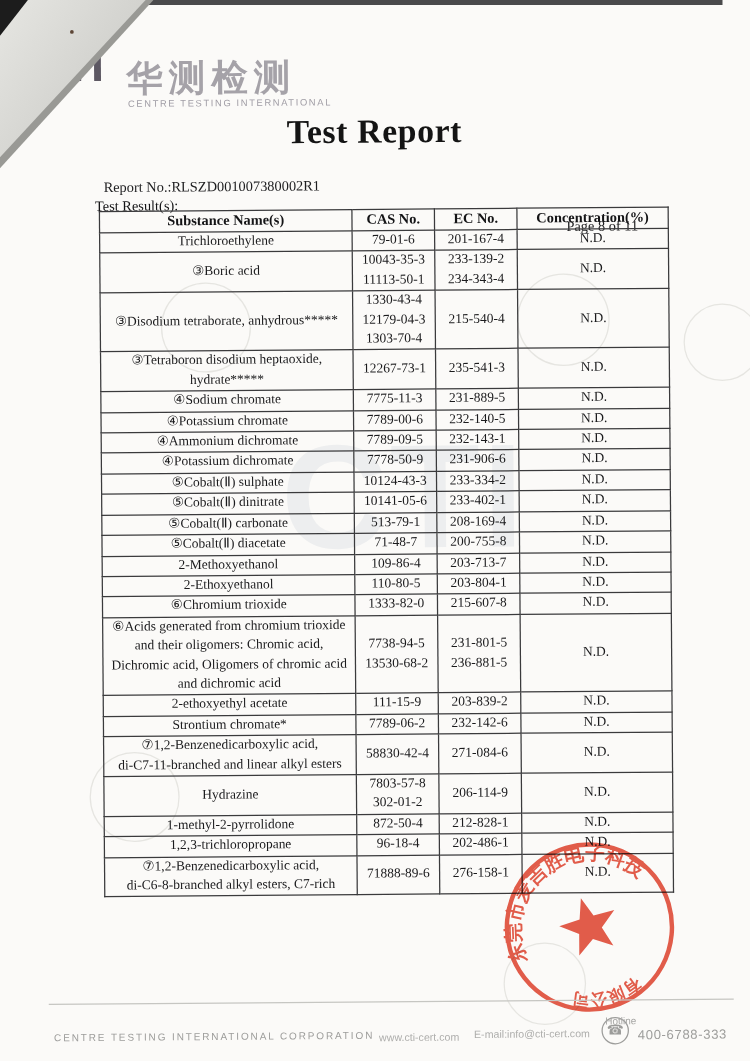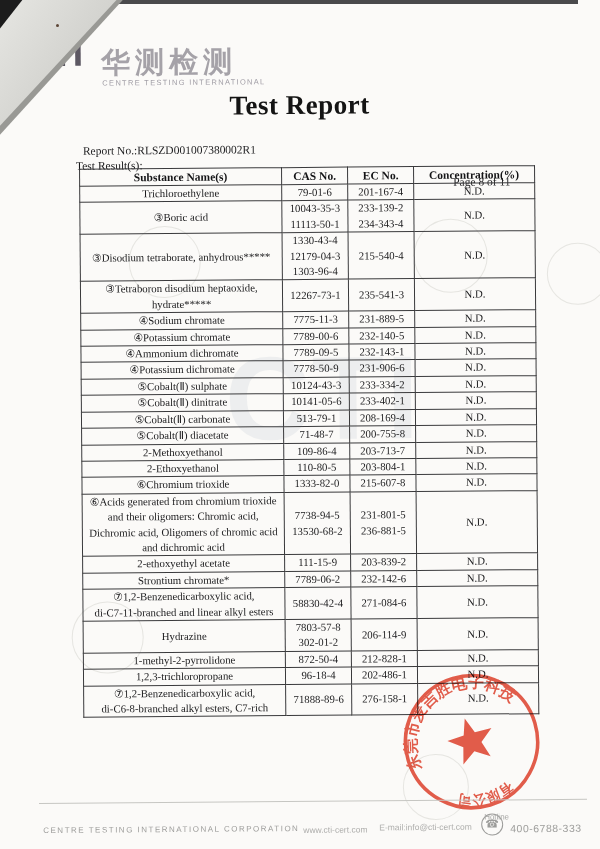--- a/index.html
+++ b/index.html
@@ -113,21 +113,21 @@
             <td>10043-35-3
 11113-50-1</td>
             <td>233-139-2
 234-343-4</td>
             <td>N.D.</td>
           </tr>
           <tr>
             <td>③Disodium tetraborate, anhydrous*****</td>
             <td>1330-43-4
 12179-04-3
-1303-96-4</td>
+1303-70-4</td>
             <td>215-540-4</td>
             <td>N.D.</td>
           </tr>
           <tr>
             <td>③Tetraboron disodium heptaoxide,
 hydrate*****</td>
             <td>12267-73-1</td>
             <td>235-541-3</td>
             <td>N.D.</td>
           </tr>

